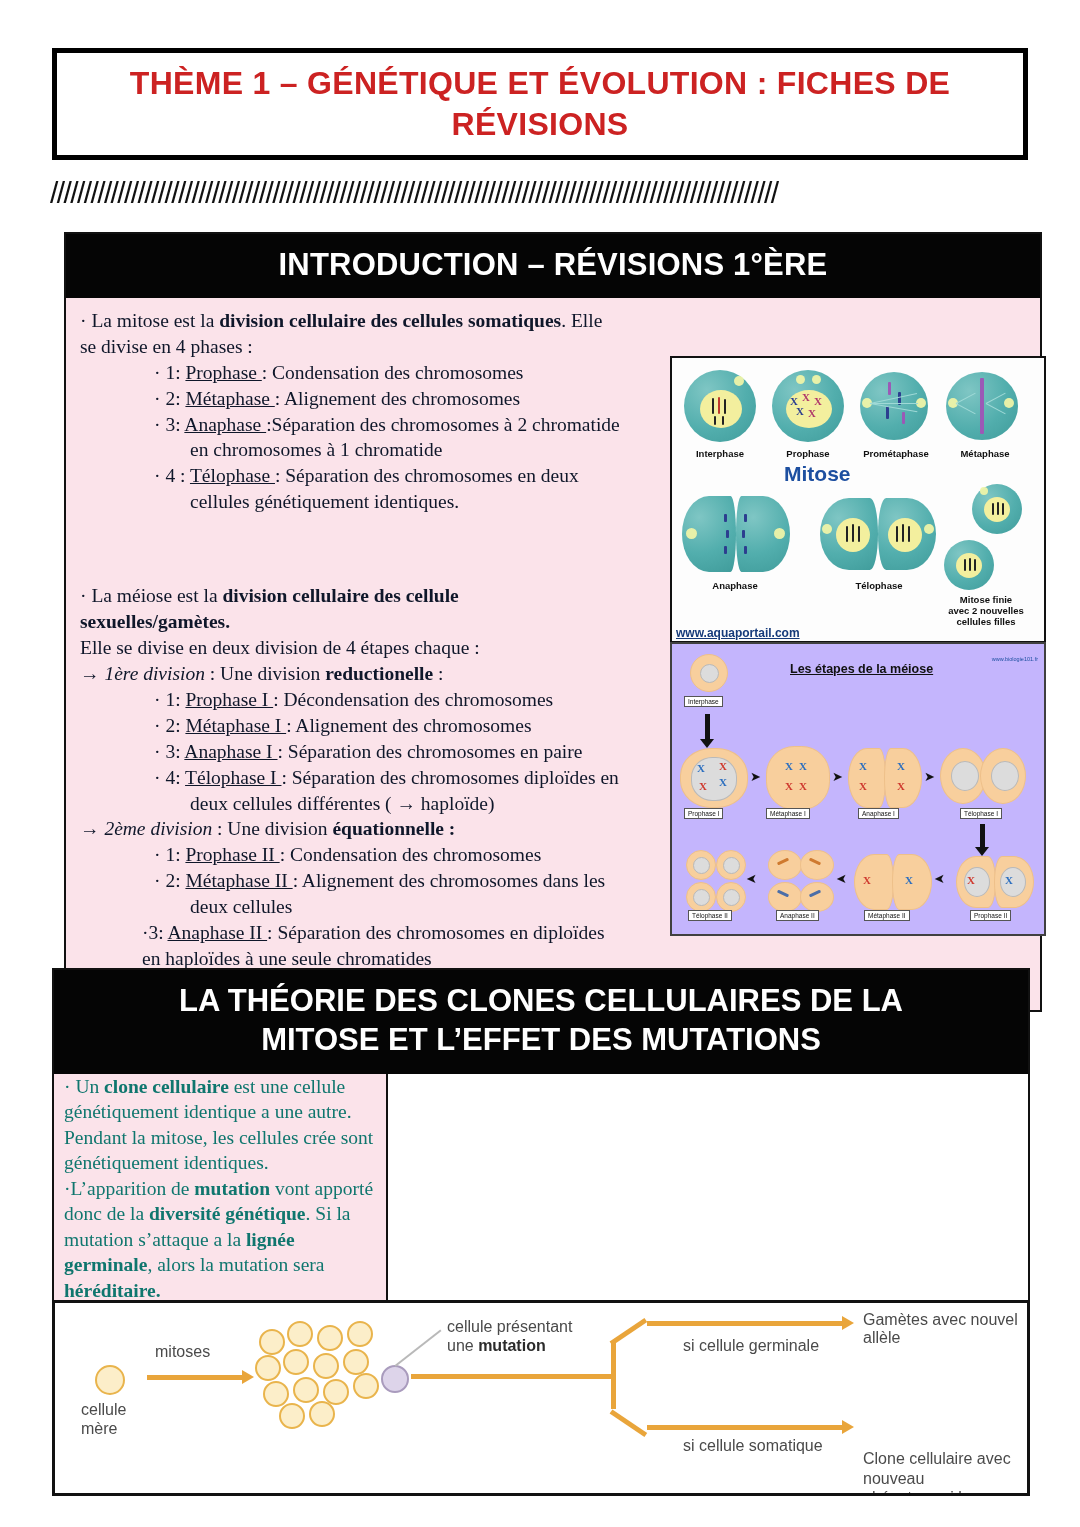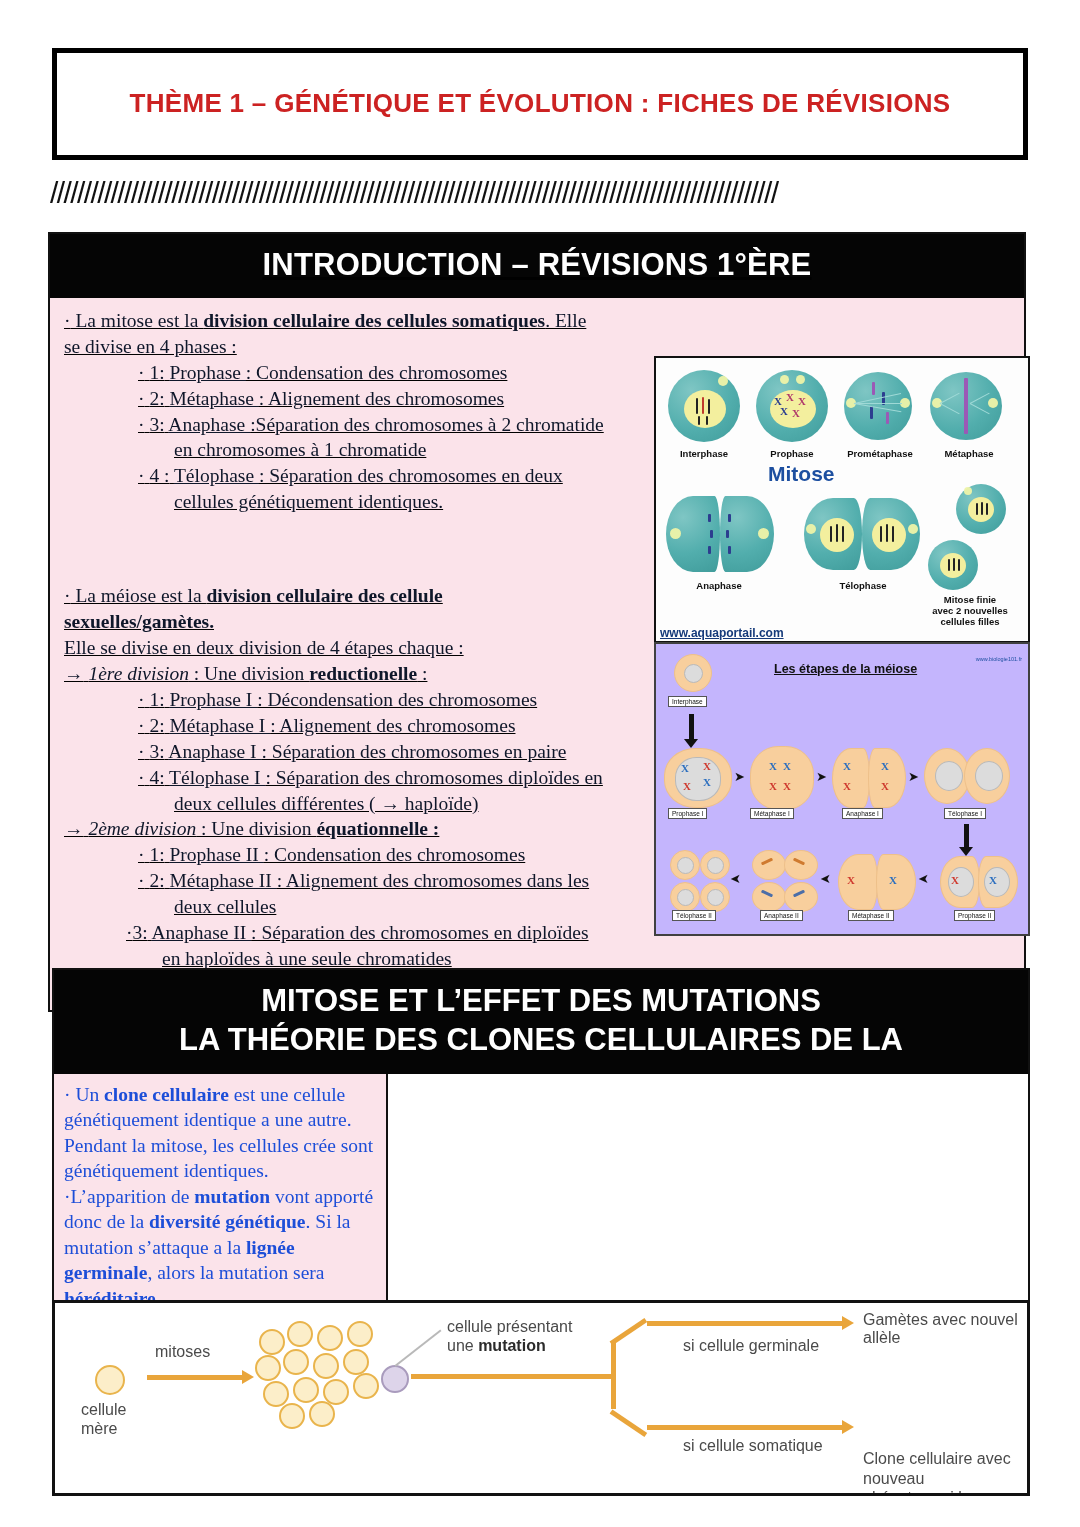--- a/index.html
+++ b/index.html
@@ -10,38 +10,38 @@
 
   
   .title-box{
     position:absolute;left:52px;top:48px;width:976px;height:112px;
     border:5px solid #000;background:#fff;
     display:flex;align-items:center;justify-content:center;
     box-sizing:border-box;
   }
   .title-text{
     font-family:"Liberation Sans", sans-serif;
-    font-weight:bold;font-size:26px;color:#cc2222;
+    font-weight:bold;font-size:32px;color:#cc2222;
     text-align:center;line-height:1.28;letter-spacing:.3px;
     padding:0 24px;
   }
 
   
   .hatch{
     position:absolute;left:50px;top:176px;width:980px;height:34px;
     overflow:hidden;white-space:nowrap;
     font-family:"Liberation Sans", sans-serif;
     font-size:30px;font-weight:400;color:#111;
     letter-spacing:-1.6px;line-height:34px;
   }
 
   
   .sec1{
-    position:absolute;left:48px;top:232px;width:978px;
-    border:2px solid #111;box-sizing:border-box;text-decoration:underline;
+    position:absolute;left:64px;top:232px;width:978px;
+    border:2px solid #111;box-sizing:border-box;
   }
   .band{
     background:#050505;color:#fff;text-align:center;
     font-family:"Liberation Sans", sans-serif;
     font-weight:bold;font-size:31px;line-height:1.22;
     padding:12px 10px 14px 10px;letter-spacing:.2px;
   }
   .pinkbody{
     background:#fbe3ea;position:relative;
     padding:10px 12px 12px 12px;
@@ -134,22 +134,22 @@
     background:#050505;color:#fff;text-align:center;
     font-family:"Liberation Sans", sans-serif;
     font-weight:bold;font-size:31px;line-height:1.25;
     padding:12px 10px 14px 10px;
   }
   .sec2body{
     display:flex;background:#fff;min-height:232px;
   }
   .clone-box{
     width:334px;background:#fbe3ea;border-right:2px solid #111;
-    padding:8px 10px 10px 10px;box-sizing:border-box;
-    font-size:19.5px;line-height:1.31;color:#1d4ed8;
+    padding:0 10px 10px 10px;box-sizing:border-box;
+    font-size:19.5px;line-height:1.31;color:#0f766e;
   }
   .clone-fill{flex:1;background:#fff;}
 
   
   .diagram{
     position:absolute;left:52px;top:1300px;width:978px;height:196px;
     border:3px solid #111;background:#fff;box-sizing:border-box;overflow:hidden;
   }
   .dg{position:absolute;font-family:"Liberation Sans", sans-serif;color:#4a4a4a;}
   .dg-lbl{font-size:16px;}
@@ -269,21 +269,21 @@
       <div class="para ind1">
         <span>·</span>
         <span>2:</span>
         <span class="u">Métaphase II </span><span>: Alignement des chromosomes dans les</span>
       </div>
       <div class="para ind2">deux cellules</div>
       <div class="para hang" style="margin-left:64px">
         <span>·</span><span>3:</span>
         <span class="u">Anaphase II </span><span>: Séparation des chromosomes en diploïdes</span>
       </div>
-      <div class="para" style="margin-left:100px">en haploïdes à une seule chromatides</div>
+      <div class="para" style="margin-left:64px">en haploïdes à une seule chromatides</div>
       <div class="para" style="margin-left:64px">
         <span>·</span><span>4:</span>
         <span class="u">Télophase II </span><span>: Séparation des chromosomes en 4 cellules différentes.</span>
       </div>
     </div>
 
     <div class="fig-mitose">
 
       <div class="mcell" style="left:12px;top:12px;width:72px;height:72px;">
         <div class="mnuc" style="left:16px;top:20px;width:42px;height:38px;"></div>
@@ -481,22 +481,22 @@
         <div class="onuc" style="left:6px;top:6px;width:15px;height:15px;"></div>
       </div>
       <div class="mebox" style="left:16px;top:266px;">Télophase II</div>
     </div>
 
   </div>
 </div>
 
 <div class="sec2">
   <div class="band2">
+    <div>LA THÉORIE DES CLONES CELLULAIRES DE LA</div>
     <div>MITOSE ET L’EFFET DES MUTATIONS</div>
-    <div>LA THÉORIE DES CLONES CELLULAIRES DE LA</div>
   </div>
   <div class="sec2body">
     <div class="clone-box">
       <p style="margin:0 0 0 0">
         <span>·</span><span> Un </span><b>clone cellulaire</b><span> est une cellule génétiquement identique a une autre. Pendant la mitose, les cellules crée sont génétiquement identiques.</span>
       </p>
       <p style="margin:0">
         <span>·</span><span>L’apparition de </span><b>mutation</b><span> vont apporté donc de la </span><b>diversité génétique</b><span>. Si la mutation s’attaque a la </span><b>lignée germinale</b><span>, alors la mutation sera </span><b>héréditaire.</b>
       </p>
     </div>

